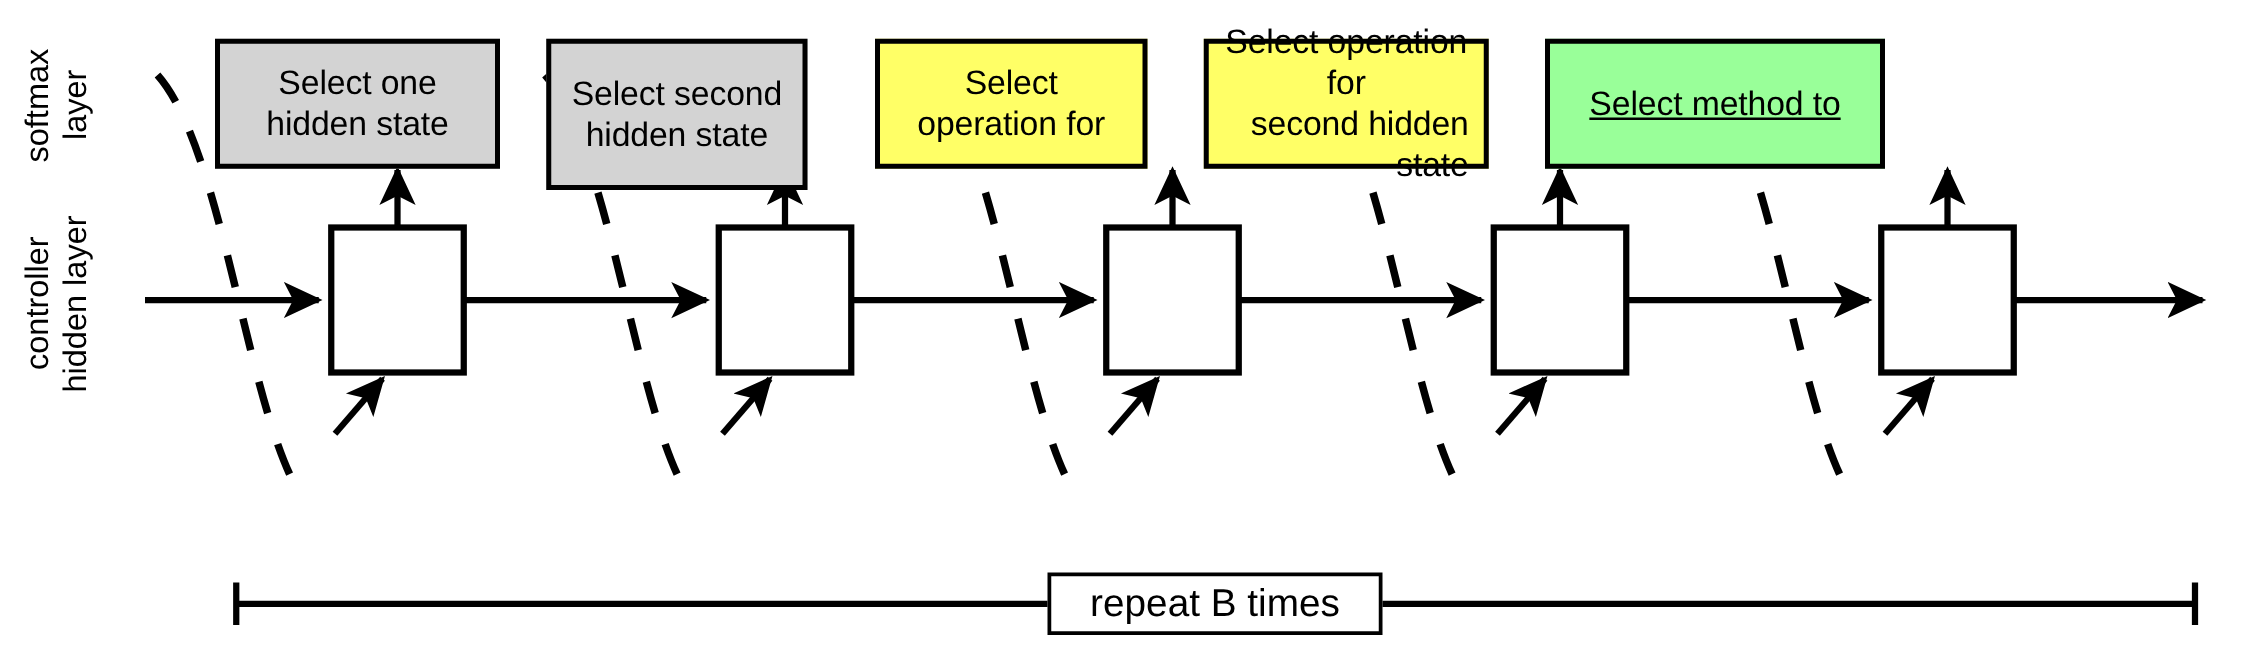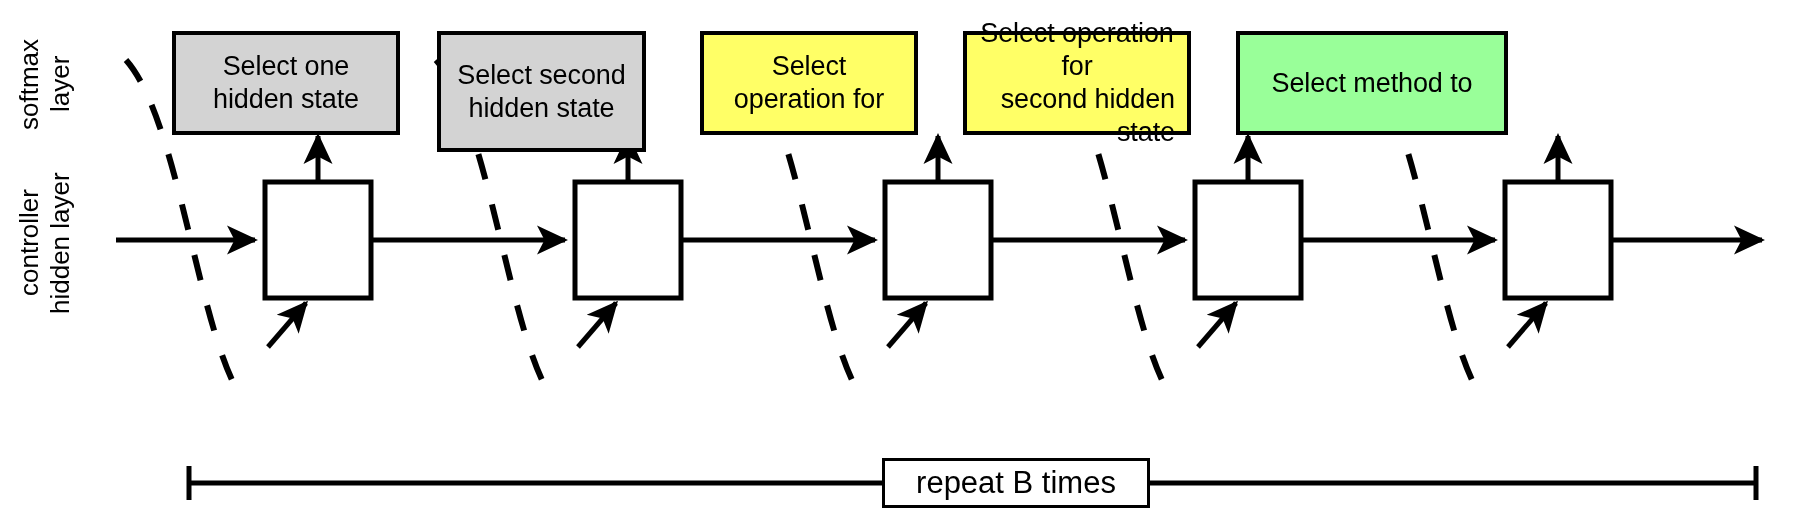--- a/index.html
+++ b/index.html
@@ -149,21 +149,21 @@
       </span>
   </div>
 
   <div class="softmax-box" style="left:963px; top:31px; width:228px; height:104px; background:#ffff66;">
     <span>
         <span style="display: block;">Select operation for</span>
         <span style="display: block; text-align: right;">second hidden state</span>
       </span>
   </div>
 
-  <div class="softmax-box" style="left:1236px; top:31px; width:272px; height:104px; background:#99ff99;">
+  <div class="softmax-box" style="left:1236px; top:31px; width:272px; height:104px; background:#99ff99;text-decoration:underline;">
     <span>
         <span style="display: block;">Select method to</span>
       </span>
   </div>
 
-  <div class="repeat-label" style="left:838px; top:458px; width:268px; height:50px;margin-left:44px;">repeat B times</div>
+  <div class="repeat-label" style="left:838px; top:458px; width:268px; height:50px;">repeat B times</div>
 
 </div>
 
 </body></html>

